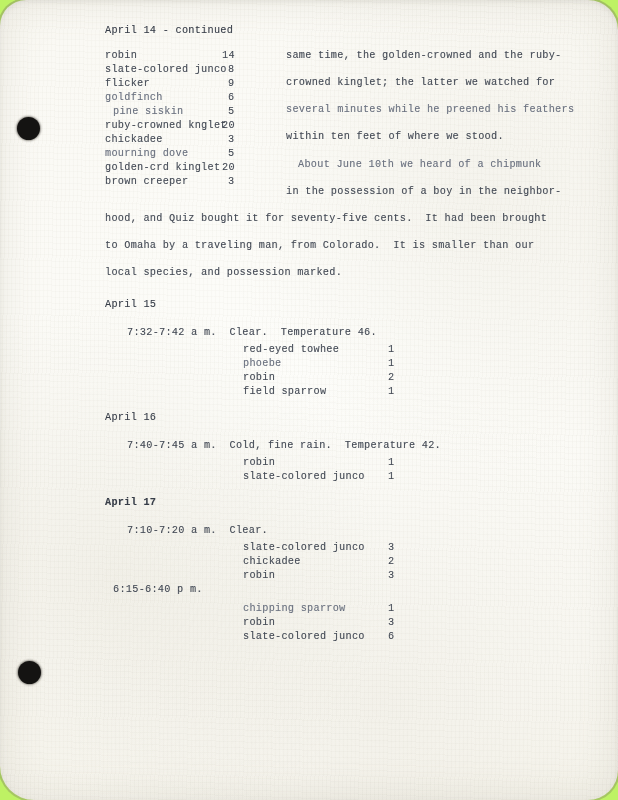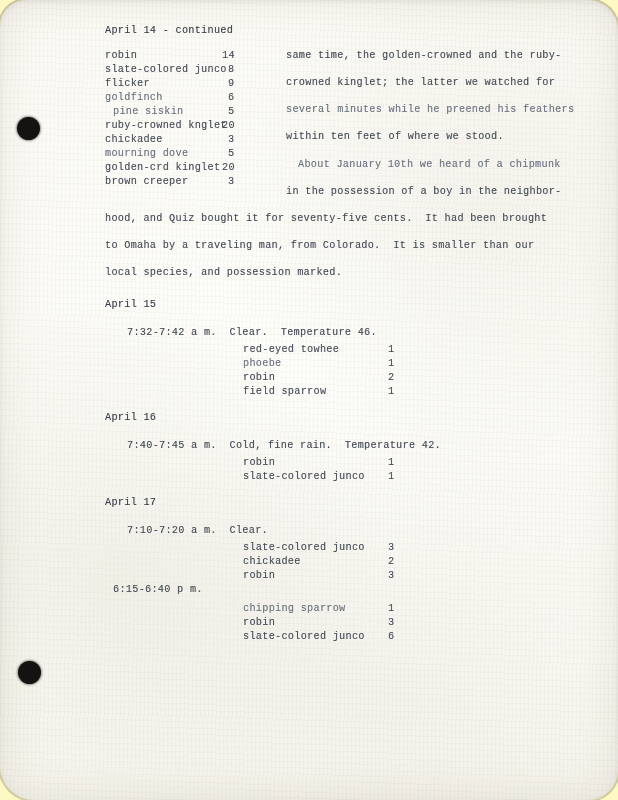--- a/index.html
+++ b/index.html
@@ -13,21 +13,21 @@
     height: 800px;
     overflow: hidden;
     font-family: "Liberation Mono", "DejaVu Sans Mono", monospace;
   }
 
   
   .scan {
     position: relative;
     width: 618px;
     height: 800px;
-    background: #fef9c3;
+    background: #bef264;
     overflow: hidden;
   }
   .sheet {
     position: absolute;
     left: 0; top: 0;
     width: 618px;
     height: 800px;
     background:
       radial-gradient(ellipse 120% 90% at 50% 45%, #fdfdfa 0%, #faf9f4 55%, #f3f1e7 88%, #ebe8da 100%);
     border-radius: 26px 30px 30px 34px;
@@ -134,21 +134,21 @@
     <div class="ln" style="left:222px; top:163px;">20</div>
 
     <div class="ln" style="left:105px; top:177px;">brown creeper</div>
     <div class="ln" style="left:228px; top:177px;">3</div>
 
     <div class="ln" style="left:286px; top:51px;">same time, the golden-crowned and the ruby-</div>
     <div class="ln" style="left:286px; top:78px;">crowned kinglet; the latter we watched for</div>
     <div class="ln faint" style="left:286px; top:105px;text-align:center;">several minutes while he preened his feathers</div>
     <div class="ln" style="left:286px; top:132px;">within ten feet of where we stood.</div>
 
-    <div class="ln faint" style="left:298px; top:160px;">About January 10th we heard of a chipmunk</div>
+    <div class="ln faint" style="left:298px; top:160px;">About June 10th we heard of a chipmunk</div>
     <div class="ln" style="left:286px; top:187px;">in the possession of a boy in the neighbor-</div>
     <div class="ln" style="left:105px; top:214px;">hood, and Quiz bought it for seventy-five cents.  It had been brought</div>
     <div class="ln" style="left:105px; top:241px;">to Omaha by a traveling man, from Colorado.  It is smaller than our</div>
     <div class="ln" style="left:105px; top:268px;">local species, and possession marked.</div>
 
     <div class="ln dark" style="left:105px; top:300px;">April 15</div>
     <div class="ln" style="left:127px; top:328px;">7:32-7:42 a m.  Clear.  Temperature 46.</div>
 
     <div class="ln" style="left:243px; top:345px;">red-eyed towhee</div>
     <div class="ln" style="left:388px; top:345px;">1</div>
@@ -164,21 +164,21 @@
 
     <div class="ln dark" style="left:105px; top:413px;">April 16</div>
     <div class="ln" style="left:127px; top:441px;">7:40-7:45 a m.  Cold, fine rain.  Temperature 42.</div>
 
     <div class="ln" style="left:243px; top:458px;">robin</div>
     <div class="ln" style="left:388px; top:458px;">1</div>
 
     <div class="ln" style="left:243px; top:472px;">slate-colored junco</div>
     <div class="ln" style="left:388px; top:472px;">1</div>
 
-    <div class="ln dark" style="left:105px; top:498px;">April 17</div>
+    <div class="ln dark" style="left:105px; top:498px;font-weight:bold;">April 17</div>
     <div class="ln" style="left:127px; top:526px;">7:10-7:20 a m.  Clear.</div>
 
     <div class="ln" style="left:243px; top:543px;">slate-colored junco</div>
     <div class="ln" style="left:388px; top:543px;">3</div>
 
     <div class="ln" style="left:243px; top:557px;">chickadee</div>
     <div class="ln" style="left:388px; top:557px;">2</div>
 
     <div class="ln" style="left:243px; top:571px;">robin</div>
     <div class="ln" style="left:388px; top:571px;">3</div>

